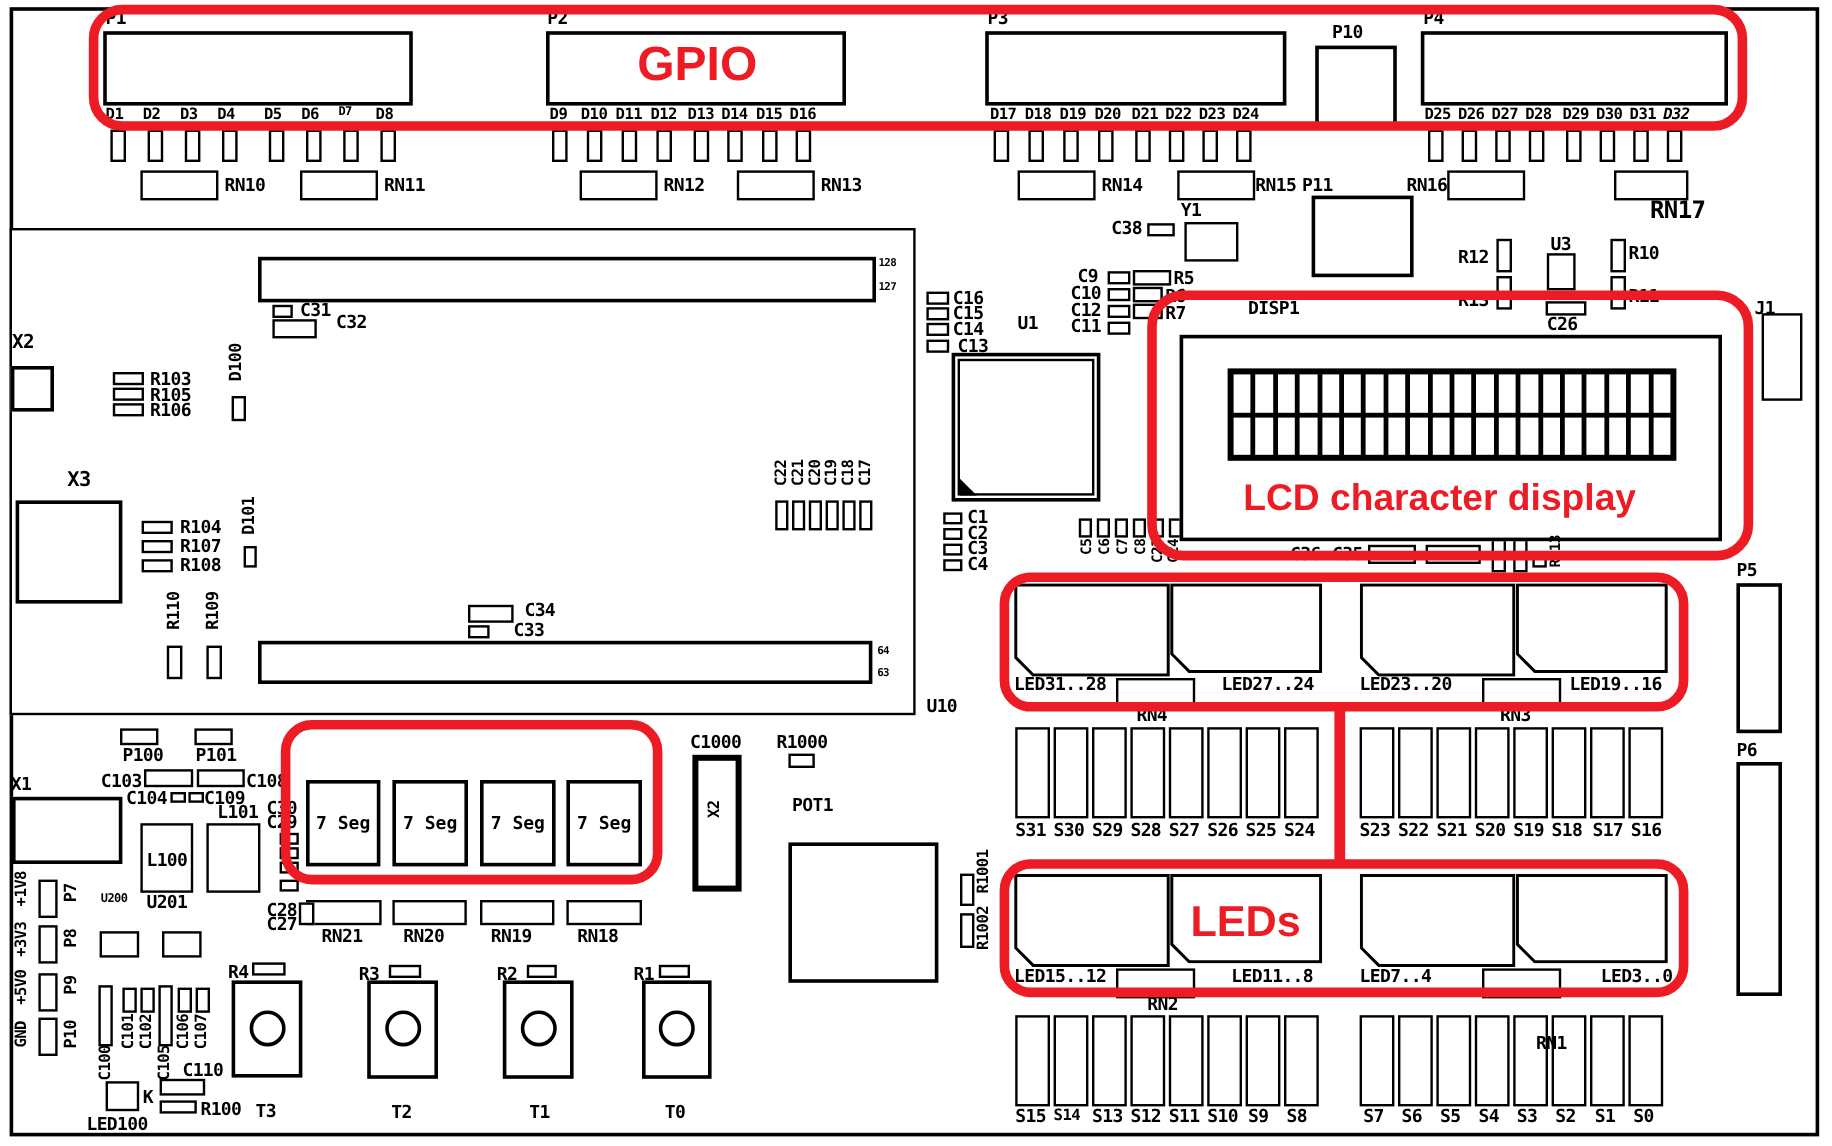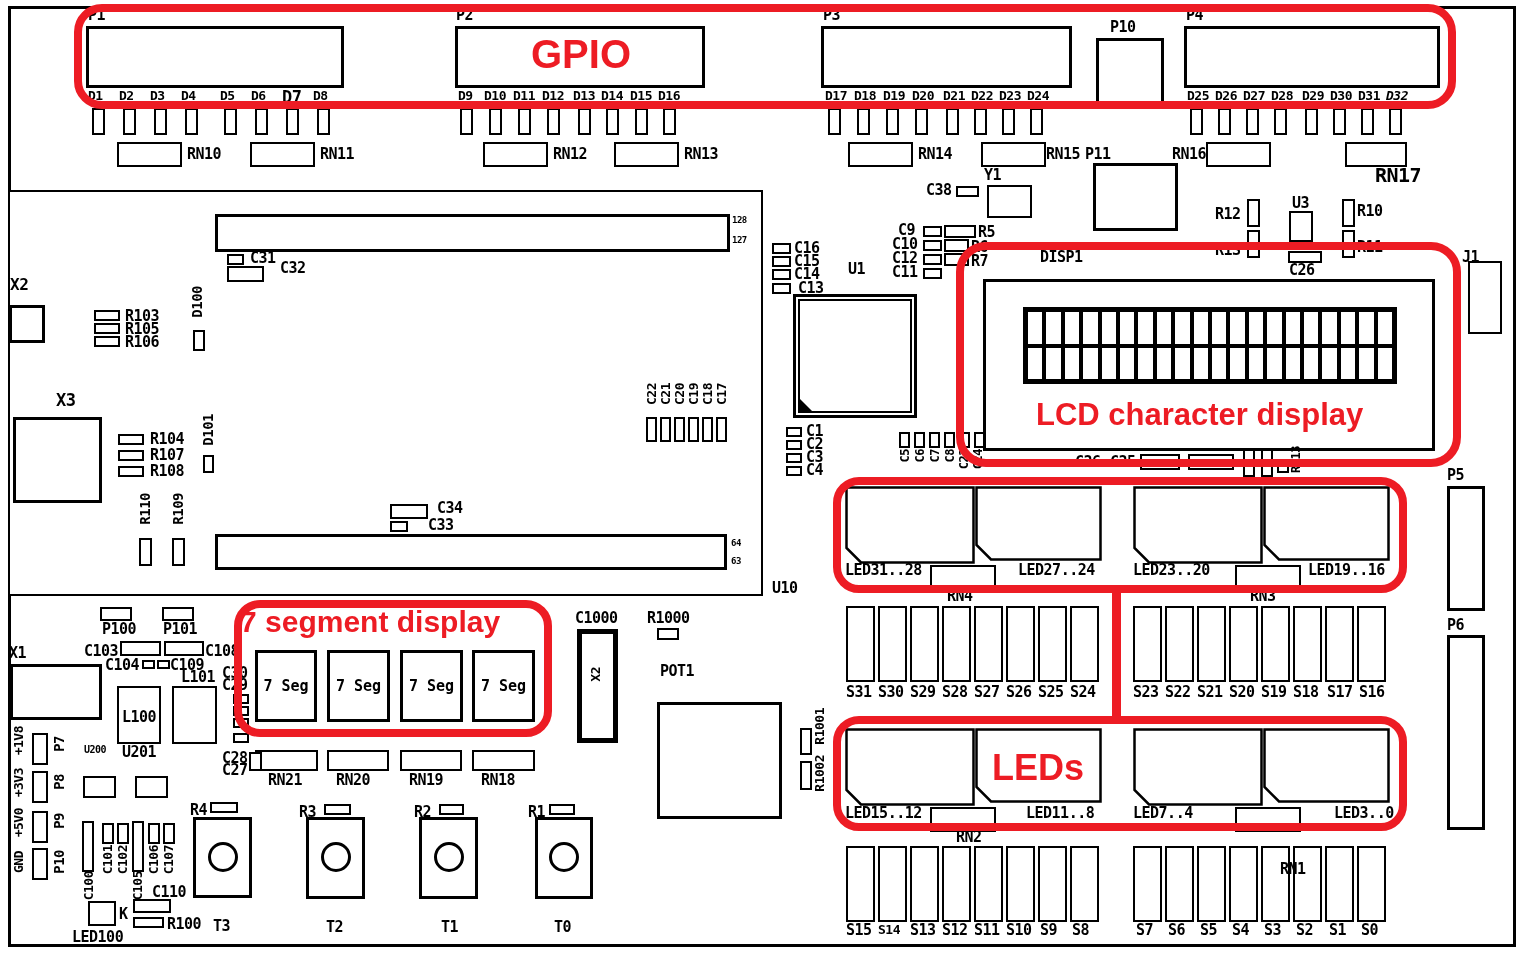--- a/index.html
+++ b/index.html
@@ -218,21 +218,21 @@
     <div class="lbl" style="left: 456px; top: 8px; font-size: 15px;">P2</div>
     <div class="lbl" style="left: 823px; top: 8px; font-size: 15px;">P3</div>
     <div class="lbl" style="left: 1110px; top: 20px; font-size: 15px;">P10</div>
     <div class="lbl" style="left: 1186px; top: 8px; font-size: 15px;">P4</div>
     <div class="lbl" style="left: 88px; top: 89px; font-size: 13px;">D1</div>
     <div class="lbl" style="left: 119px; top: 89px; font-size: 13px;">D2</div>
     <div class="lbl" style="left: 150px; top: 89px; font-size: 13px;">D3</div>
     <div class="lbl" style="left: 181px; top: 89px; font-size: 13px;">D4</div>
     <div class="lbl" style="left: 220px; top: 89px; font-size: 13px;">D5</div>
     <div class="lbl" style="left: 251px; top: 89px; font-size: 13px; text-align: center;">D6</div>
-    <div class="lbl" style="left: 282px; top: 89px; font-size: 17px;">D7</div>
+    <div class="lbl" style="left: 282px; top: 89px; font-size: 10px;">D7</div>
     <div class="lbl" style="left: 313px; top: 89px; font-size: 13px;">D8</div>
     <div class="lbl" style="left: 458px; top: 89px; font-size: 13px;">D9</div>
     <div class="lbl" style="left: 484px; top: 89px; font-size: 13px;">D10</div>
     <div class="lbl" style="left: 513px; top: 89px; font-size: 13px;">D11</div>
     <div class="lbl" style="left: 542px; top: 89px; font-size: 13px;">D12</div>
     <div class="lbl" style="left: 573px; top: 89px; font-size: 13px;">D13</div>
     <div class="lbl" style="left: 601px; top: 89px; font-size: 13px;">D14</div>
     <div class="lbl" style="left: 630px; top: 89px; font-size: 13px;">D15</div>
     <div class="lbl" style="left: 658px; top: 89px; font-size: 13px;">D16</div>
     <div class="lbl" style="left: 825px; top: 89px; font-size: 13px;">D17</div>
@@ -499,15 +499,14 @@
       <div class="lcdcell"></div>
     </div>
     <div class="redbox" style="left: 74px; top: 4px; width: 1382px; height: 105px; border-radius: 28px;"></div>
     <div class="redbox" style="left: 956px; top: 242px; width: 505px; height: 225px; border-radius: 30px;"></div>
     <div class="redbox" style="left: 234px; top: 600px; width: 318px; height: 137px; border-radius: 26px;"></div>
     <div class="redbox" style="left: 833px; top: 477px; width: 574px; height: 116px; border-radius: 26px;"></div>
     <div class="redbox" style="left: 833px; top: 716px; width: 574px; height: 115px; border-radius: 26px;"></div>
     <div class="redline" style="left: 1112px; top: 592px; width: 9px; height: 126px;"></div>
     <div class="redlbl" style="left: 531px; top: 34px; font-size: 40px;">GPIO</div>
     <div class="redlbl" style="left: 1036px; top: 399px; font-size: 31px;">LCD character display</div>
-    <div class="redlbl" style="left: 240px; top: 607px; font-size: 30px;">7 segment display</div>
     <div class="redlbl" style="left: 992px; top: 750px; font-size: 36px;">LEDs</div>
   </div>
 
 </body></html>

